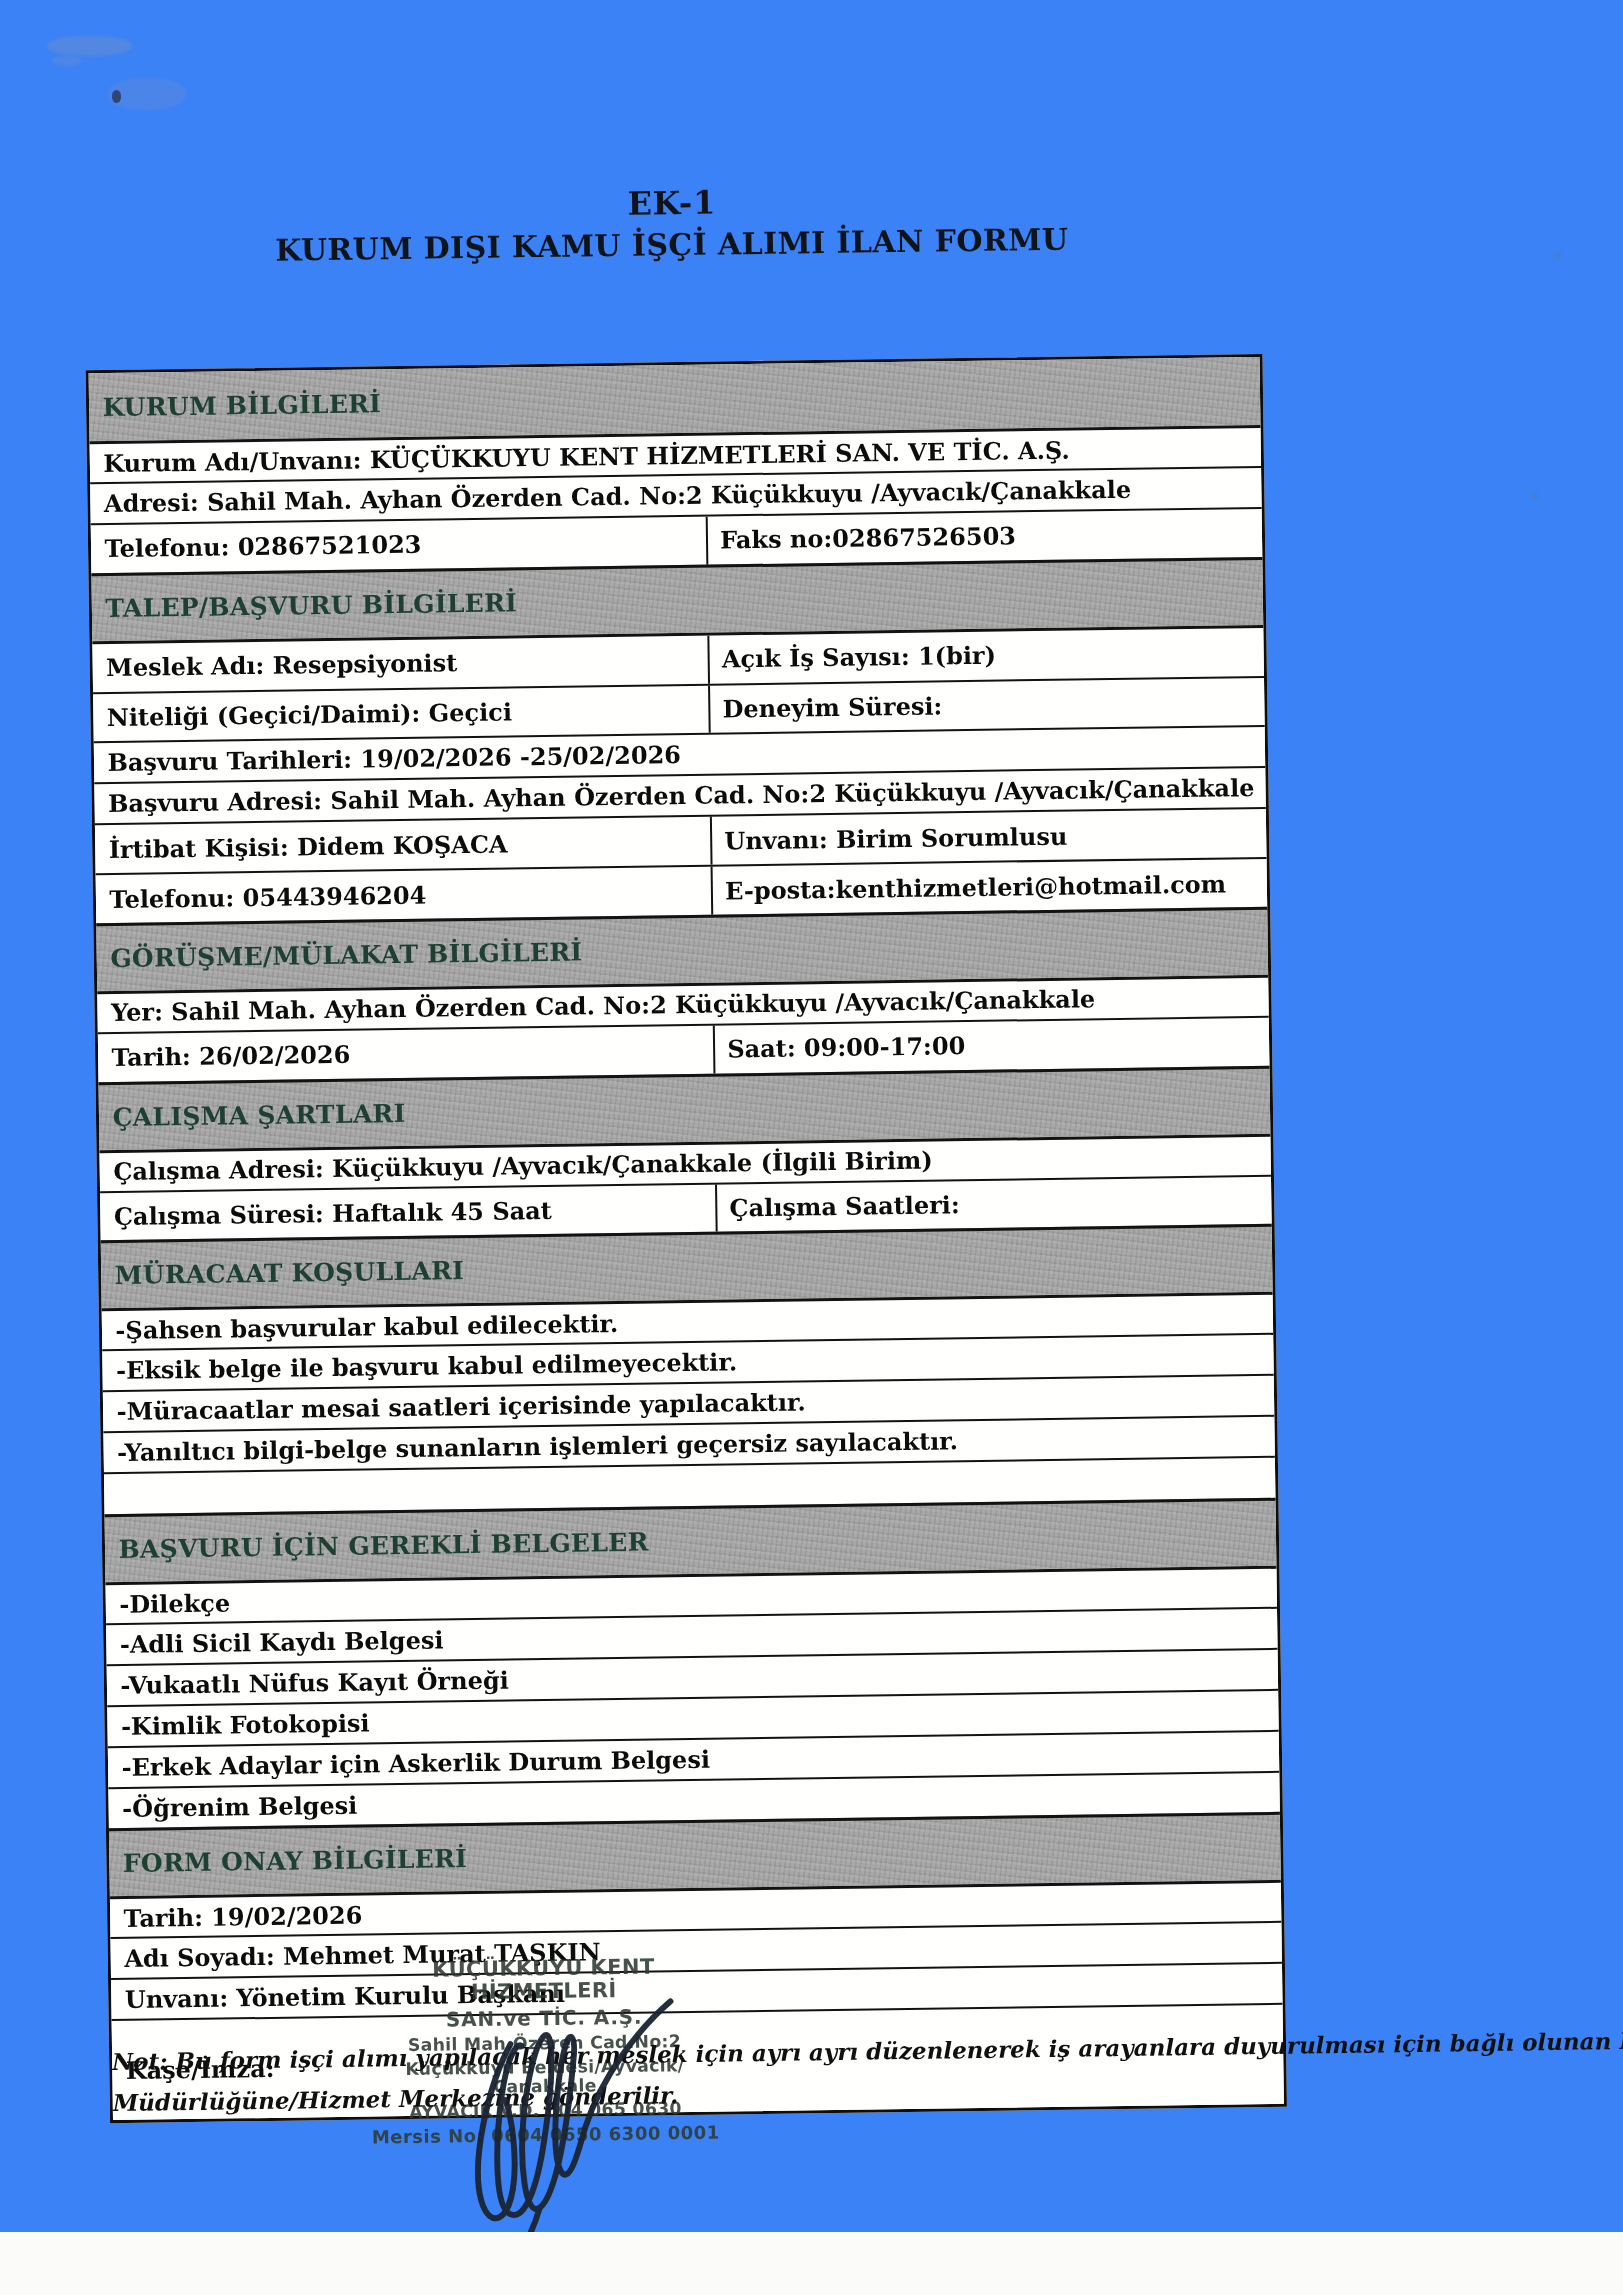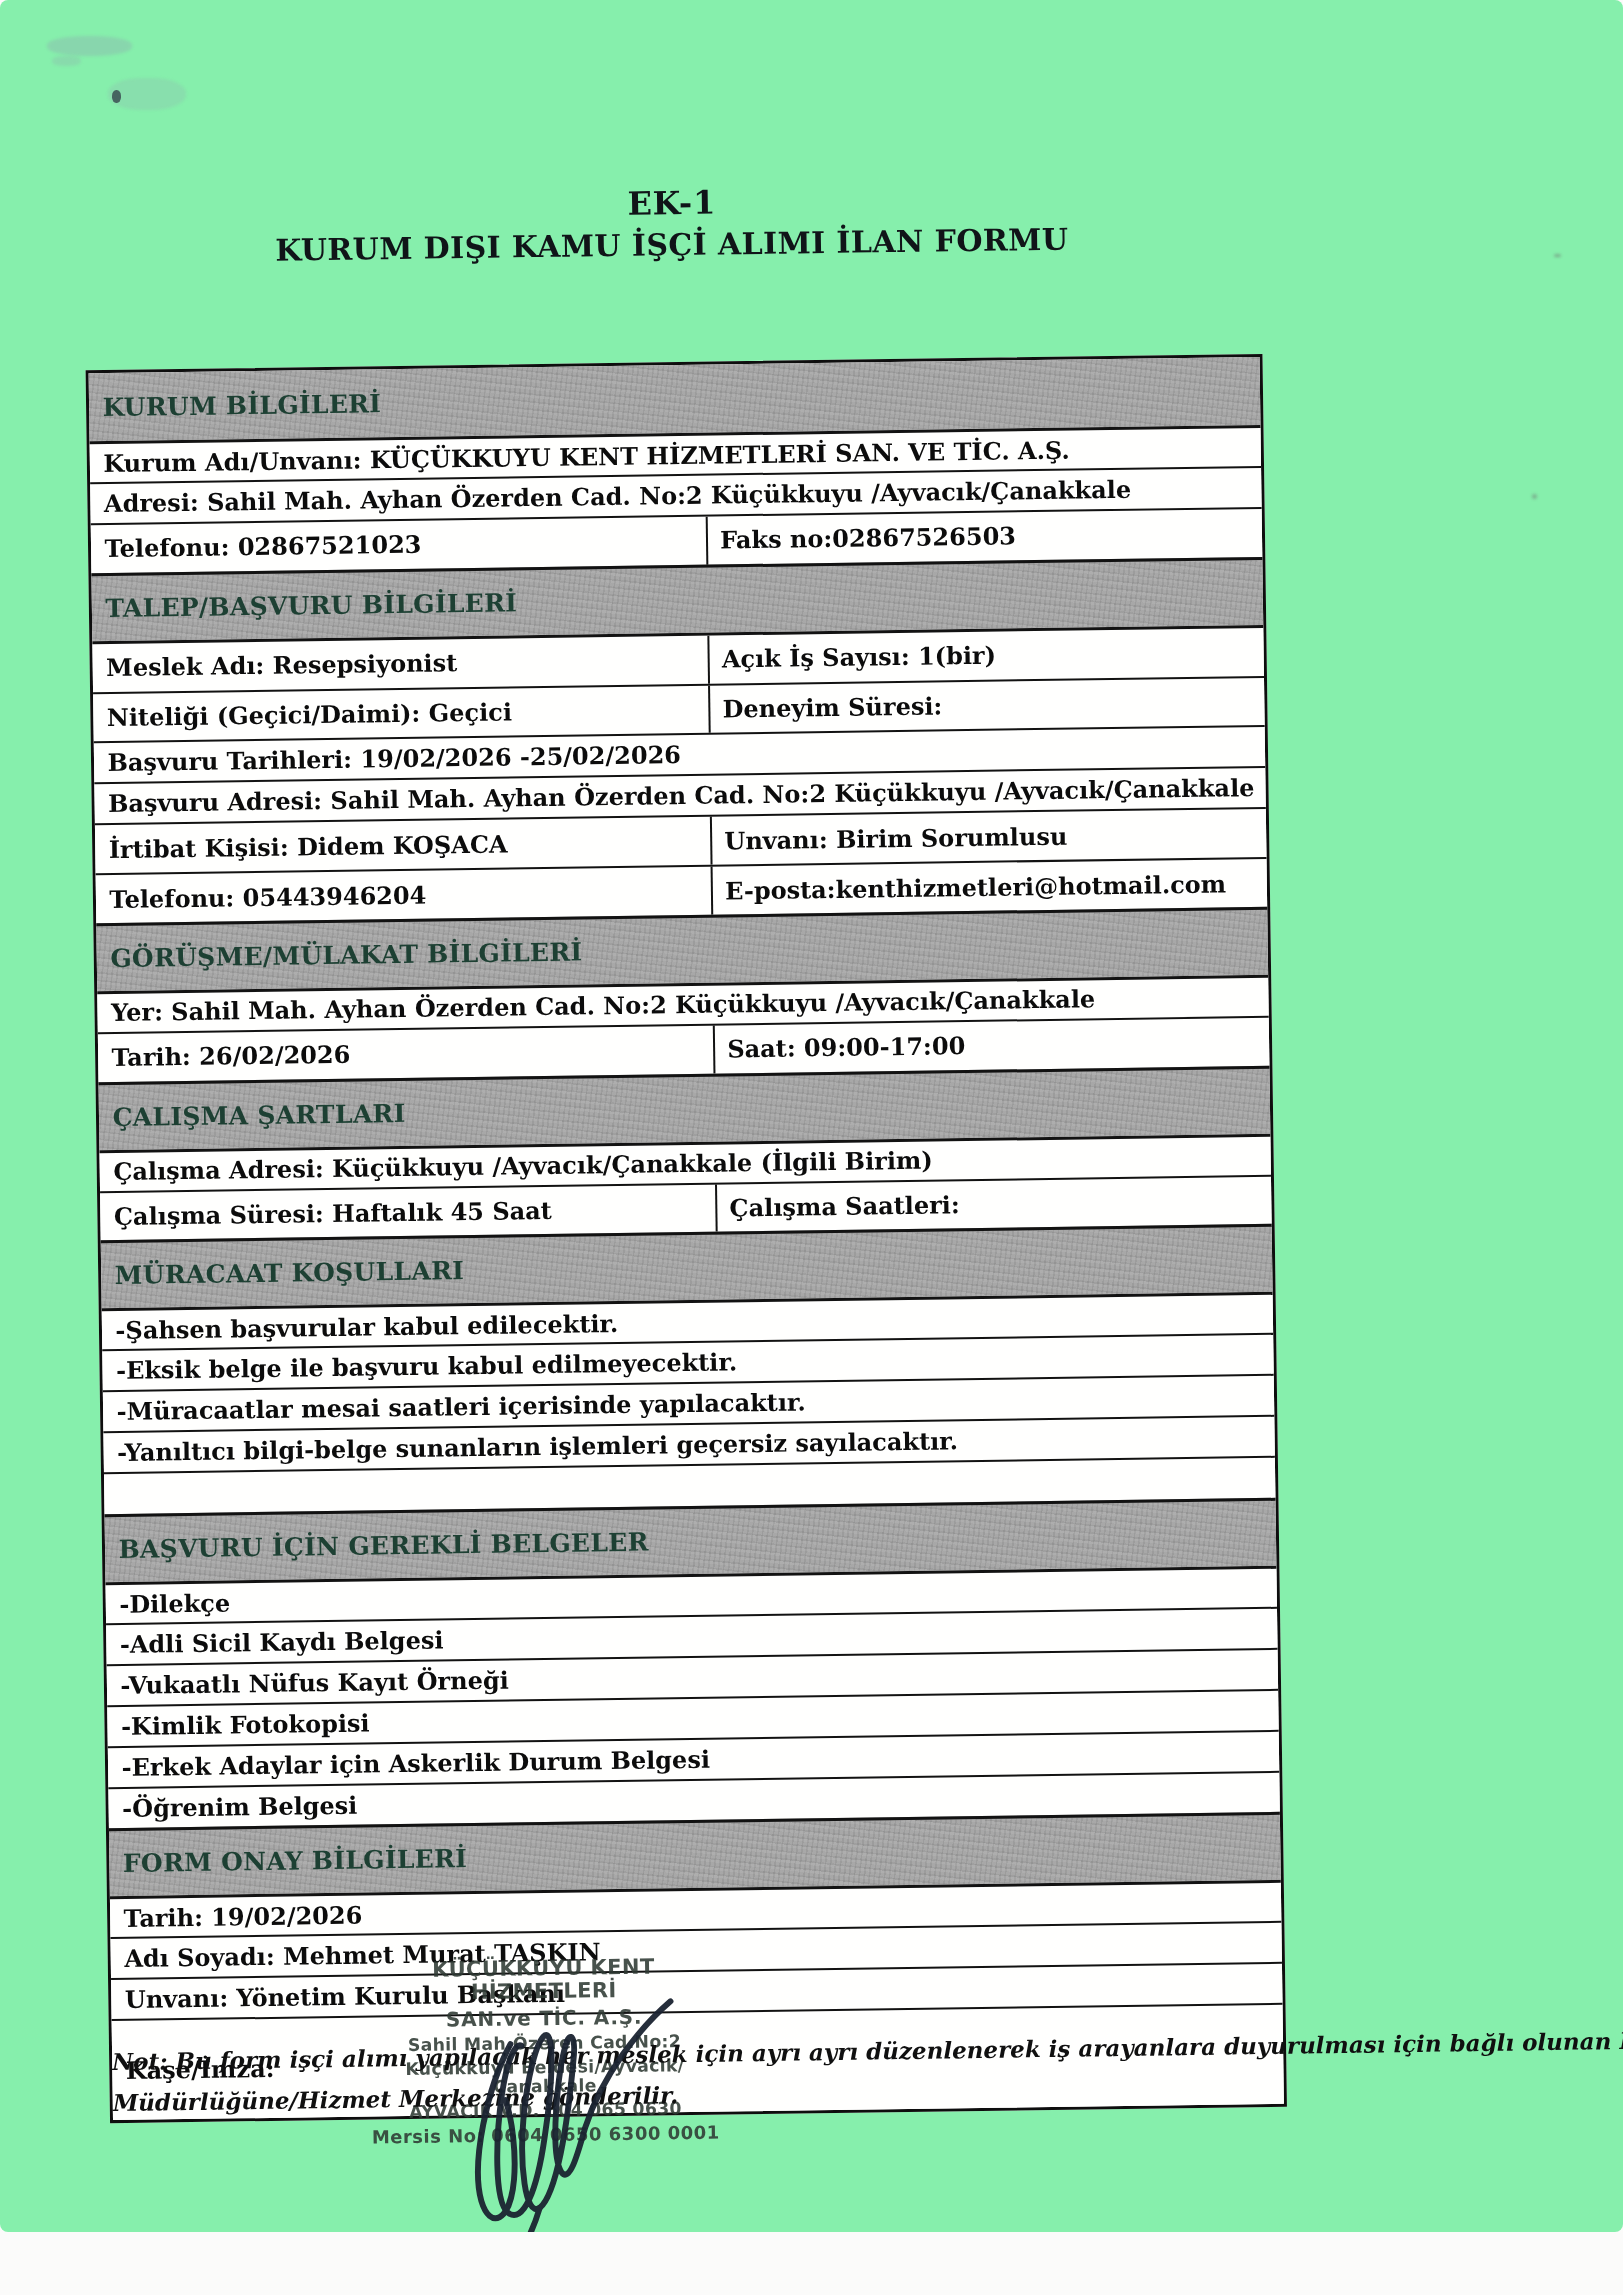--- a/index.html
+++ b/index.html
@@ -1,18 +1,18 @@
 <!DOCTYPE html>
 <html style="font-size:13.5px"><head>
 <meta charset="utf-8">
 <style>
   html,body{margin:0;padding:0;}
   body{width:1623px;height:2295px;background:#fbfbfa;overflow:hidden;
        font-family:"DejaVu Serif","Liberation Serif",serif;color:#0d0d0d;}
-  .page{position:relative;width:1623px;height:2232px;background:#86efac;overflow:hidden;border-radius:8px;}
+  .page{position:relative;width:1623px;height:2232px;background:#3b82f6;overflow:hidden;}
   .rotwrap{position:absolute;left:0;top:0;width:1623px;height:2295px;
            transform:rotate(-0.8deg);transform-origin:687px 1184px;}
   
   .ek{position:absolute;left:97px;top:184px;width:1177px;text-align:center;
       font-size:32px;font-weight:bold;letter-spacing:0.8px;color:#101418;}
   .formtitle{position:absolute;left:51px;top:227px;width:1268px;text-align:center;
       font-size:30px;font-weight:bold;letter-spacing:0.4px;color:#101418;white-space:nowrap;}
   
   .tbl{position:absolute;left:97px;top:362px;width:1177px;
        border:3.4px solid #0e0e0e;background:#fff;box-sizing:border-box;}

